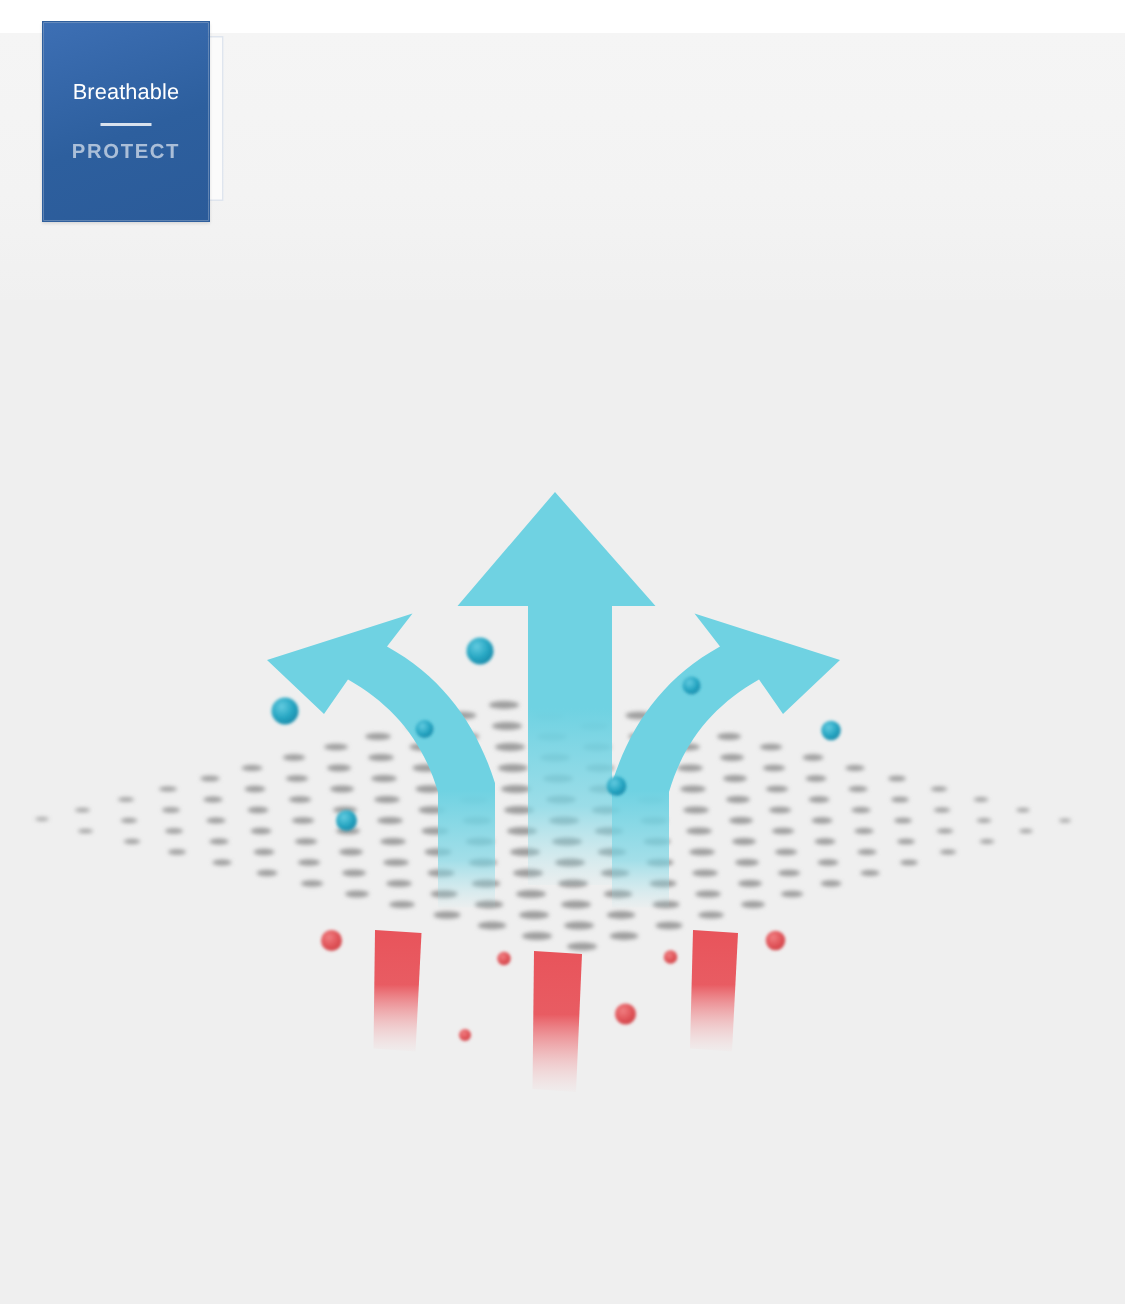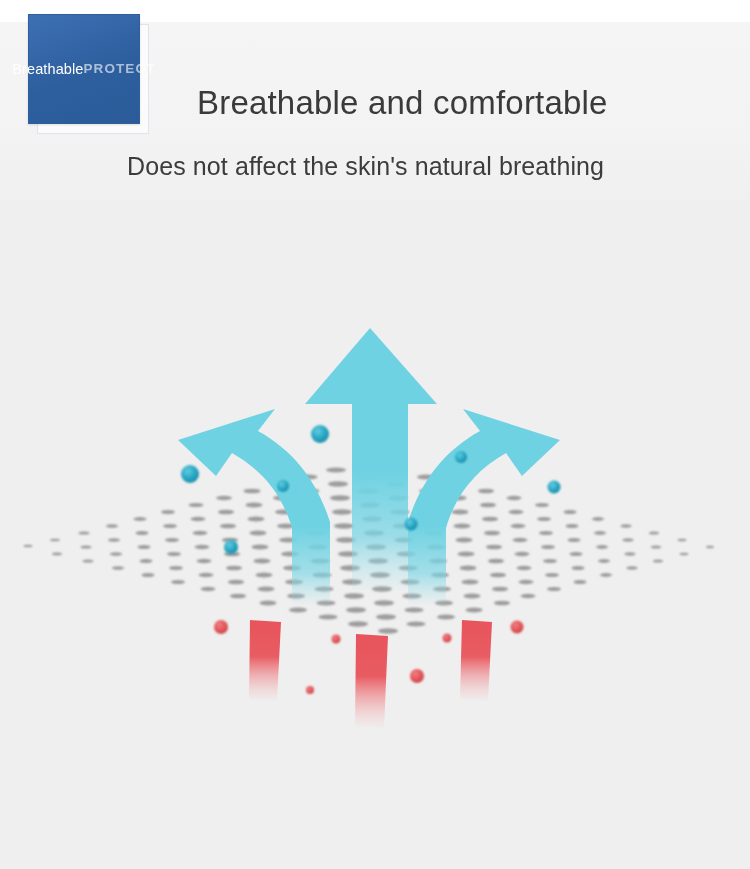--- a/index.html
+++ b/index.html
@@ -70,26 +70,26 @@
     height: 110px;
     background: #fbfbfb;
     border: 1px solid #dfe5ee;
     box-sizing: border-box;
   }
   .badge-card {
     position: absolute;
     left: 0;
     top: 0;
     width: 112px;
-    height: 110px;
+    height: 134px;
     background: linear-gradient(160deg, #3d6fb4 0%, #2d5f9e 55%, #2b5b99 100%);
     border: 1px solid #2f5f9d;
     box-sizing: border-box;
     display: flex;
-    flex-direction: row;
+    flex-direction: column;
     align-items: center;
     justify-content: center;
     box-shadow: 0 1px 2px rgba(0,0,0,0.12);
   }
   .badge-title {
     color: #ffffff;
     font-size: 14.5px;
     line-height: 18px;
     letter-spacing: 0.1px;
     white-space: nowrap;
@@ -157,22 +157,20 @@
 
   <div class="badge-wrap">
     <div class="badge-ghost"></div>
     <div class="badge-card">
       <div class="badge-title">Breathable</div>
       <div class="badge-rule"></div>
       <div class="badge-sub">PROTECT</div>
     </div>
   </div>
 
-  <div class="headline">Breathable and comfortable</div>
-  <div class="subhead">Does not affect the skin's natural breathing</div>
 
   <div class="illustration">
     <svg width="750" height="470" viewBox="0 0 750 470" xmlns="http://www.w3.org/2000/svg">
       <defs>
         <linearGradient id="gradCenter" x1="0" y1="0" x2="0" y2="1">
           <stop offset="0%" stop-color="#6fd2e2" stop-opacity="1"></stop>
           <stop offset="55%" stop-color="#6fd2e2" stop-opacity="1"></stop>
           <stop offset="80%" stop-color="#7bd6e5" stop-opacity="0.72"></stop>
           <stop offset="100%" stop-color="#9fe2ec" stop-opacity="0.06"></stop>
         </linearGradient>

